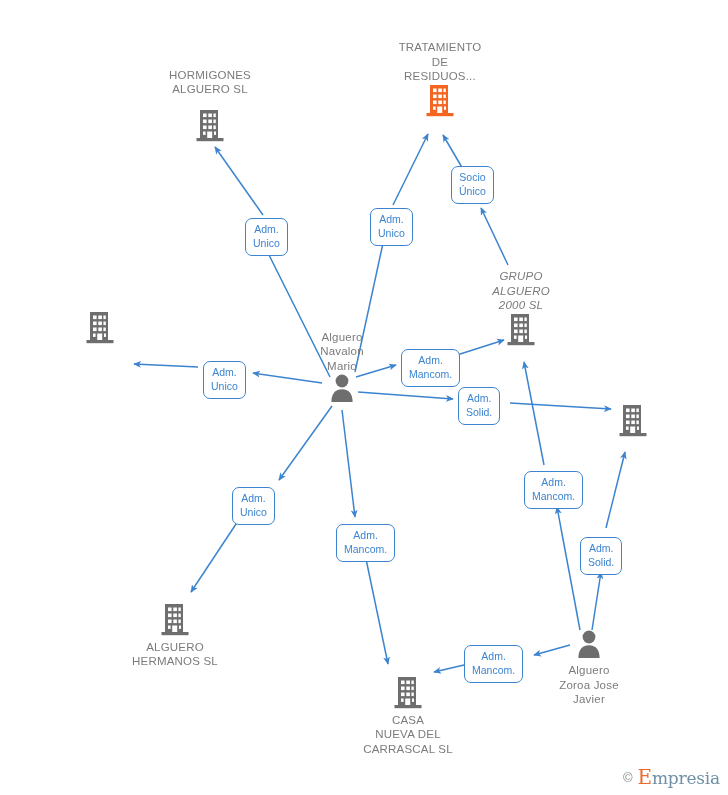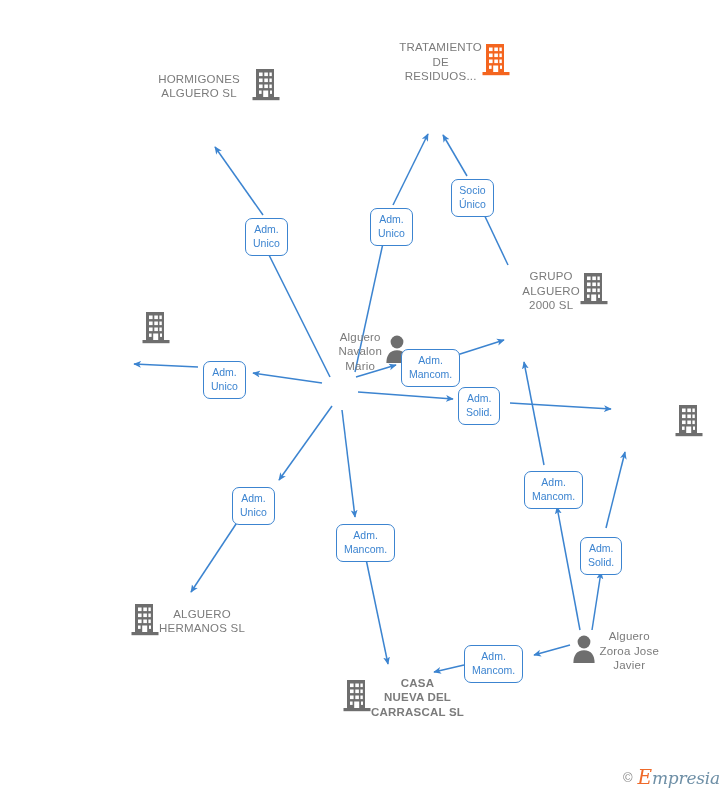--- a/index.html
+++ b/index.html
@@ -4,41 +4,41 @@
 <style>
   html,body{margin:0;padding:0;background:#ffffff;}
   body{
     font-family:"Liberation Sans","DejaVu Sans",sans-serif;
     width:728px;height:795px;position:relative;overflow:hidden;
     -webkit-font-smoothing:antialiased;
   }
   #canvas{position:absolute;left:0;top:0;width:728px;height:795px;}
   svg.edges{position:absolute;left:0;top:0;width:728px;height:795px;pointer-events:none;}
 
-  .node{position:absolute;display:flex;align-items:center;
-        width:140px;margin-left:-70px;justify-content:flex-end;}
+  .node{position:absolute;display:flex;flex-direction:column;align-items:center;
+        width:140px;margin-left:-70px;}
   .node .label{
     font-size:11.5px;line-height:14.5px;color:#7b7b7b;text-align:center;
     letter-spacing:0.2px;white-space:pre-line;
   }
   .node.focus .label{color:#7b7b7b;}
   .node .glyph{display:block;}
 
   .edge-label{
     position:absolute;border:1.4px solid #3c84d0;border-radius:7px;
     background:#ffffff;color:#3c84d0;
     font-size:10.5px;line-height:13.5px;text-align:center;
     padding:4px 7px 5px 7px;white-space:pre-line;
     box-sizing:border-box;
   }
 
   .watermark{position:absolute;right:8px;bottom:6px;display:flex;align-items:center;
              gap:5px;}
   .watermark .copy{color:#8a8a8a;font-size:13px;}
-  .watermark .brand{font-family:"DejaVu Serif",serif;font-style:italic;
+  .watermark .brand{font-family:"DejaVu Serif",serif;
         font-size:17px;color:#6e8fa6;letter-spacing:-0.2px;}
   .watermark .brand .cap{color:#ef6a2a;font-size:20px;}
 </style>
 </head>
 <body>
 
 <div id="canvas">
 
   <svg class="edges" viewBox="0 0 728 795" xmlns="http://www.w3.org/2000/svg">
     <defs>
@@ -142,21 +142,21 @@
               <rect x="17.4" y="10.5" width="2.4" height="3.6"></rect>
               <rect x="7" y="16.5" width="3.6" height="3.6"></rect>
               <rect x="12.3" y="16.5" width="3.6" height="3.6"></rect>
               <rect x="17.4" y="16.5" width="2.4" height="3.6"></rect>
               <rect x="11.2" y="22.5" width="5" height="6.5"></rect>
               <rect x="7" y="22.5" width="2.6" height="3.4"></rect>
               <rect x="18" y="22.5" width="2" height="3.4"></rect>
             </g>
           </svg></div>
       </div>
-      <div class="node" style="left: 538px; top: 269px;">
+      <div class="node" style="left: 521px; top: 269px; font-style: italic;">
         <div class="label">GRUPO
 ALGUERO
 2000 SL</div>
         <div class="glyph"><svg width="28" height="33" viewBox="0 0 28 33" xmlns="http://www.w3.org/2000/svg">
             <rect x="4" y="1" width="18" height="28" fill="#6e6e6e"></rect>
             <rect x="0.5" y="29" width="27" height="3.2" fill="#6e6e6e"></rect>
             <g fill="#ffffff">
               <rect x="7" y="4.5" width="3.6" height="3.6"></rect>
               <rect x="12.3" y="4.5" width="3.6" height="3.6"></rect>
               <rect x="17.4" y="4.5" width="2.4" height="3.6"></rect>
@@ -207,21 +207,21 @@
               <rect x="12.3" y="16.5" width="3.6" height="3.6"></rect>
               <rect x="17.4" y="16.5" width="2.4" height="3.6"></rect>
               <rect x="11.2" y="22.5" width="5" height="6.5"></rect>
               <rect x="7" y="22.5" width="2.6" height="3.4"></rect>
               <rect x="18" y="22.5" width="2" height="3.4"></rect>
             </g>
           </svg></div>
         <div class="label">ALGUERO
 HERMANOS SL</div>
       </div>
-      <div class="node" style="left: 394px; top: 675.5px; font-weight: bold;">
+      <div class="node" style="left: 408px; top: 675.5px;">
         <div class="glyph"><svg width="28" height="33" viewBox="0 0 28 33" xmlns="http://www.w3.org/2000/svg">
             <rect x="4" y="1" width="18" height="28" fill="#6e6e6e"></rect>
             <rect x="0.5" y="29" width="27" height="3.2" fill="#6e6e6e"></rect>
             <g fill="#ffffff">
               <rect x="7" y="4.5" width="3.6" height="3.6"></rect>
               <rect x="12.3" y="4.5" width="3.6" height="3.6"></rect>
               <rect x="17.4" y="4.5" width="2.4" height="3.6"></rect>
               <rect x="7" y="10.5" width="3.6" height="3.6"></rect>
               <rect x="12.3" y="10.5" width="3.6" height="3.6"></rect>
               <rect x="17.4" y="10.5" width="2.4" height="3.6"></rect>
@@ -254,21 +254,21 @@
         <div class="label">Alguero
 Zoroa Jose
 Javier</div>
       </div>
     </div>
   <div id="edge-labels">
       <div class="edge-label" style="left: 245px; top: 218px;">Adm.
 Unico</div>
       <div class="edge-label" style="left: 370px; top: 208px;">Adm.
 Unico</div>
-      <div class="edge-label" style="left: 451px; top: 179px;">Socio
+      <div class="edge-label" style="left: 451px; top: 166px;">Socio
 Único</div>
       <div class="edge-label" style="left: 203px; top: 361px;">Adm.
 Unico</div>
       <div class="edge-label" style="left: 401px; top: 349px;">Adm.
 Mancom.</div>
       <div class="edge-label" style="left: 458px; top: 387px;">Adm.
 Solid.</div>
       <div class="edge-label" style="left: 232px; top: 487px;">Adm.
 Unico</div>
       <div class="edge-label" style="left: 336px; top: 524px;">Adm.

